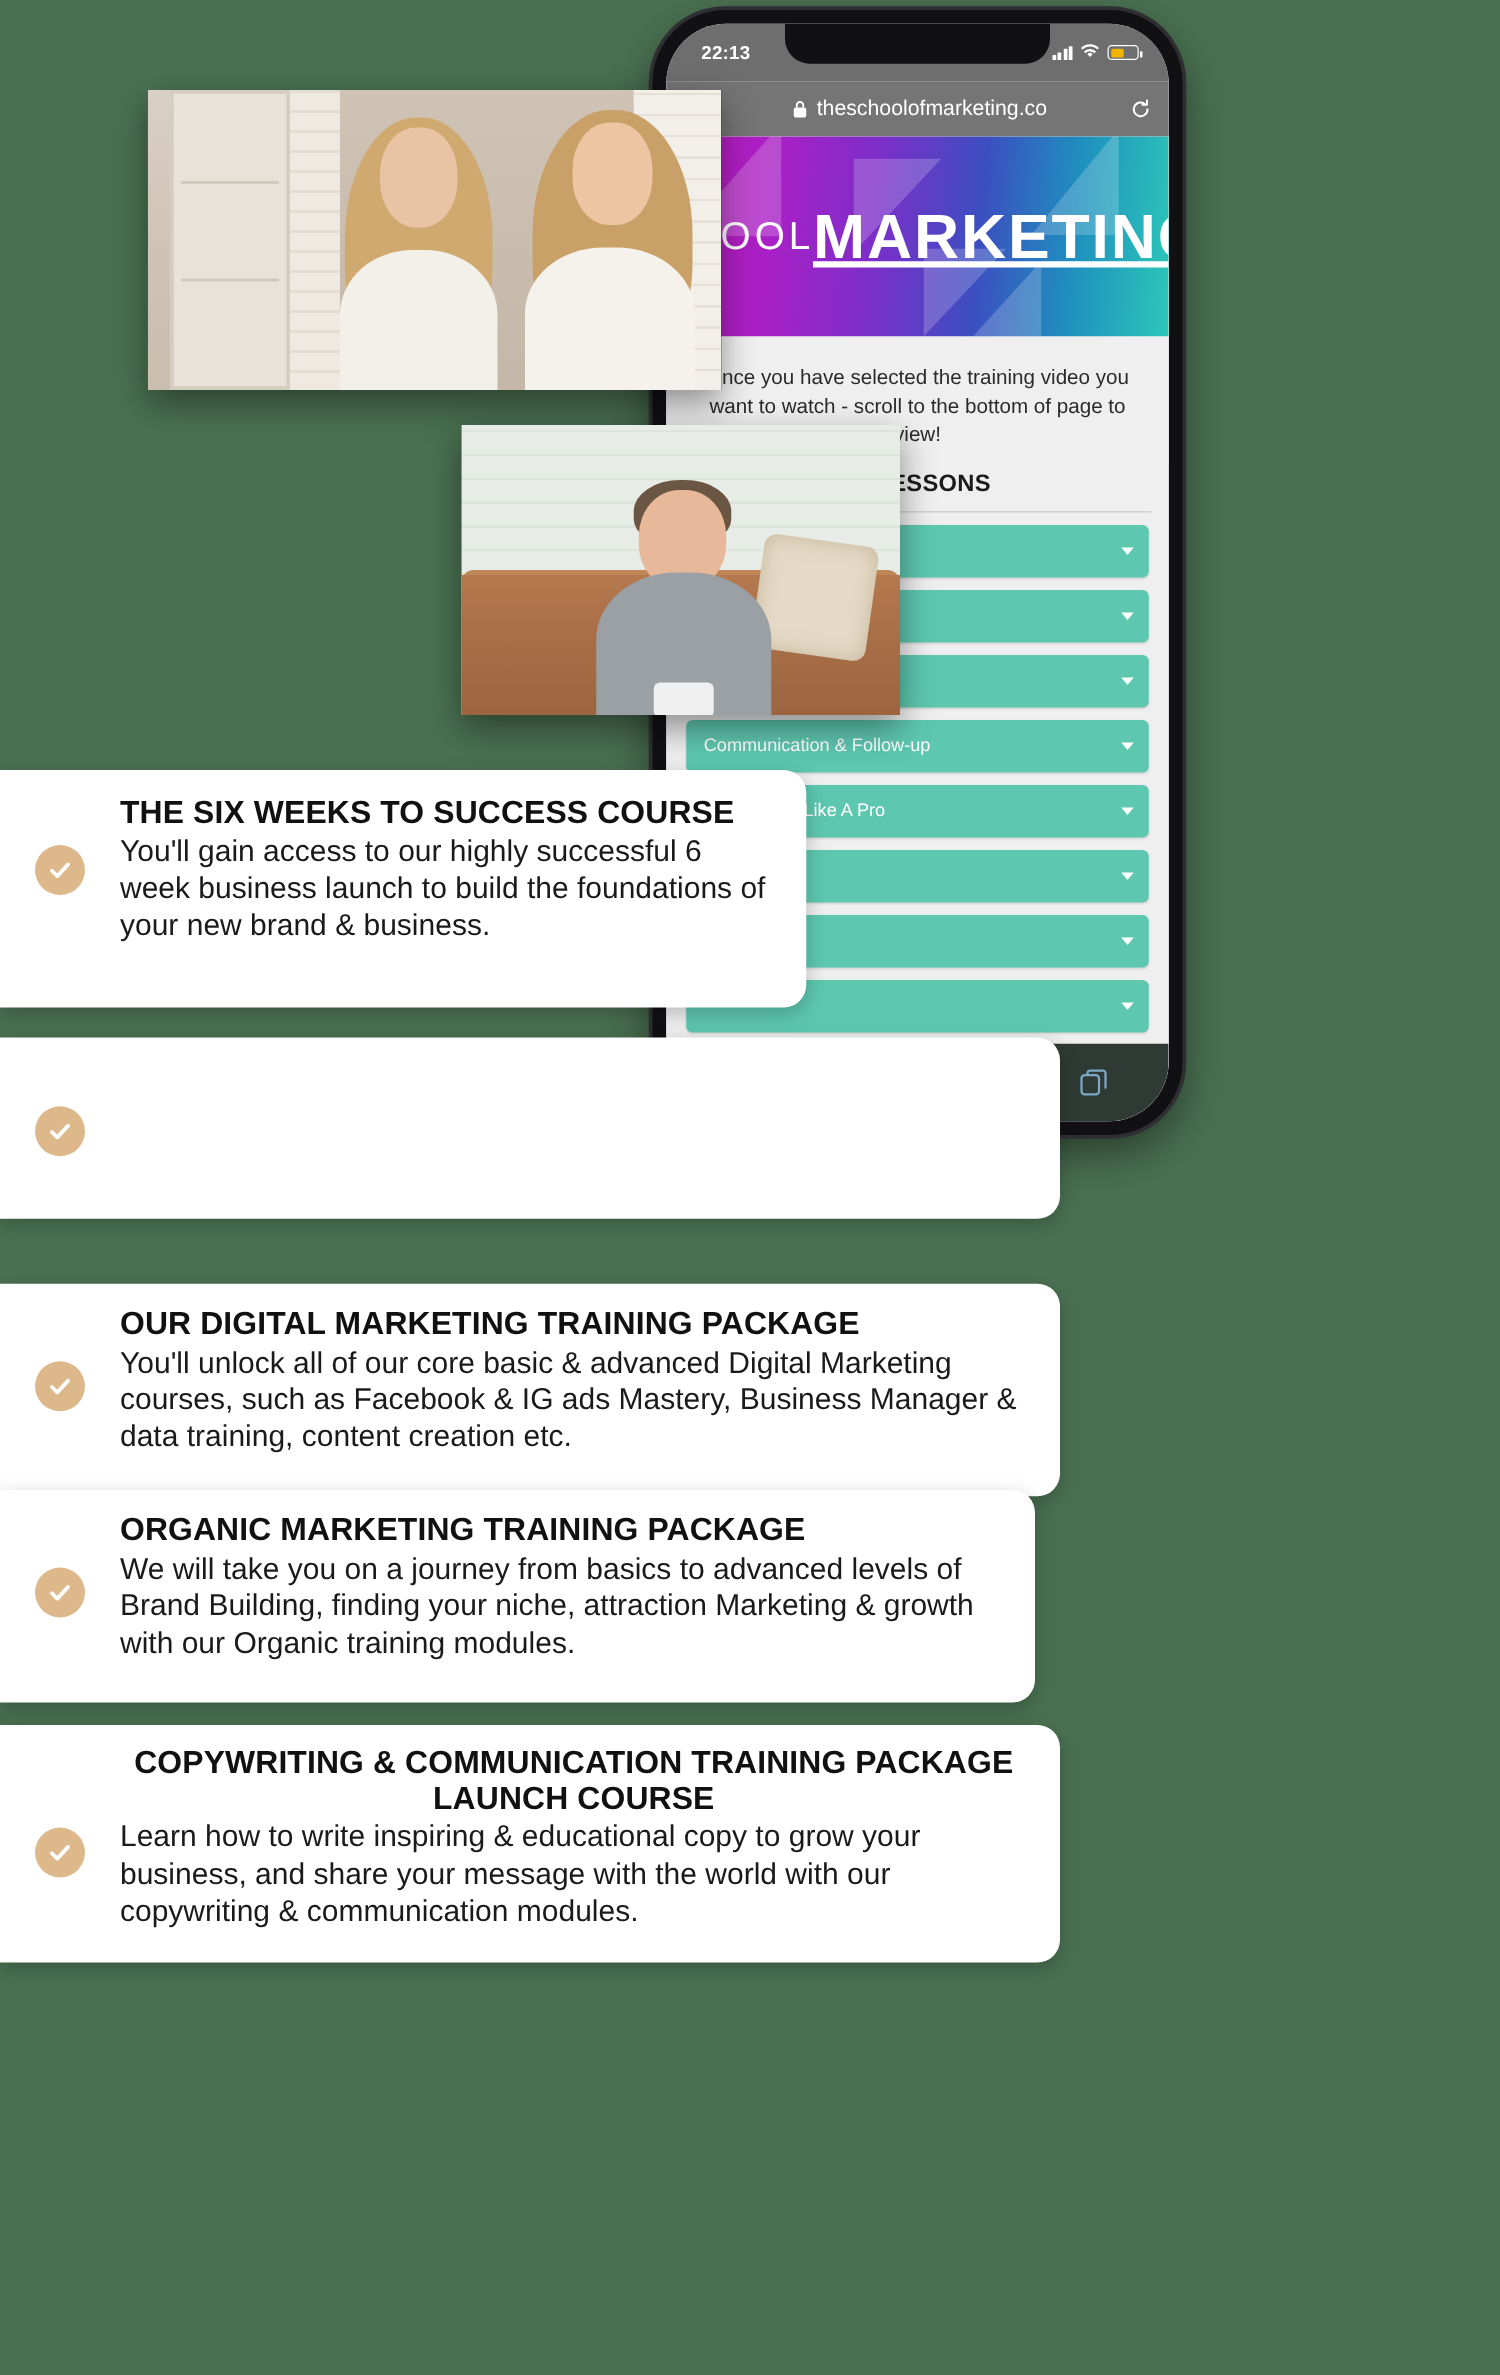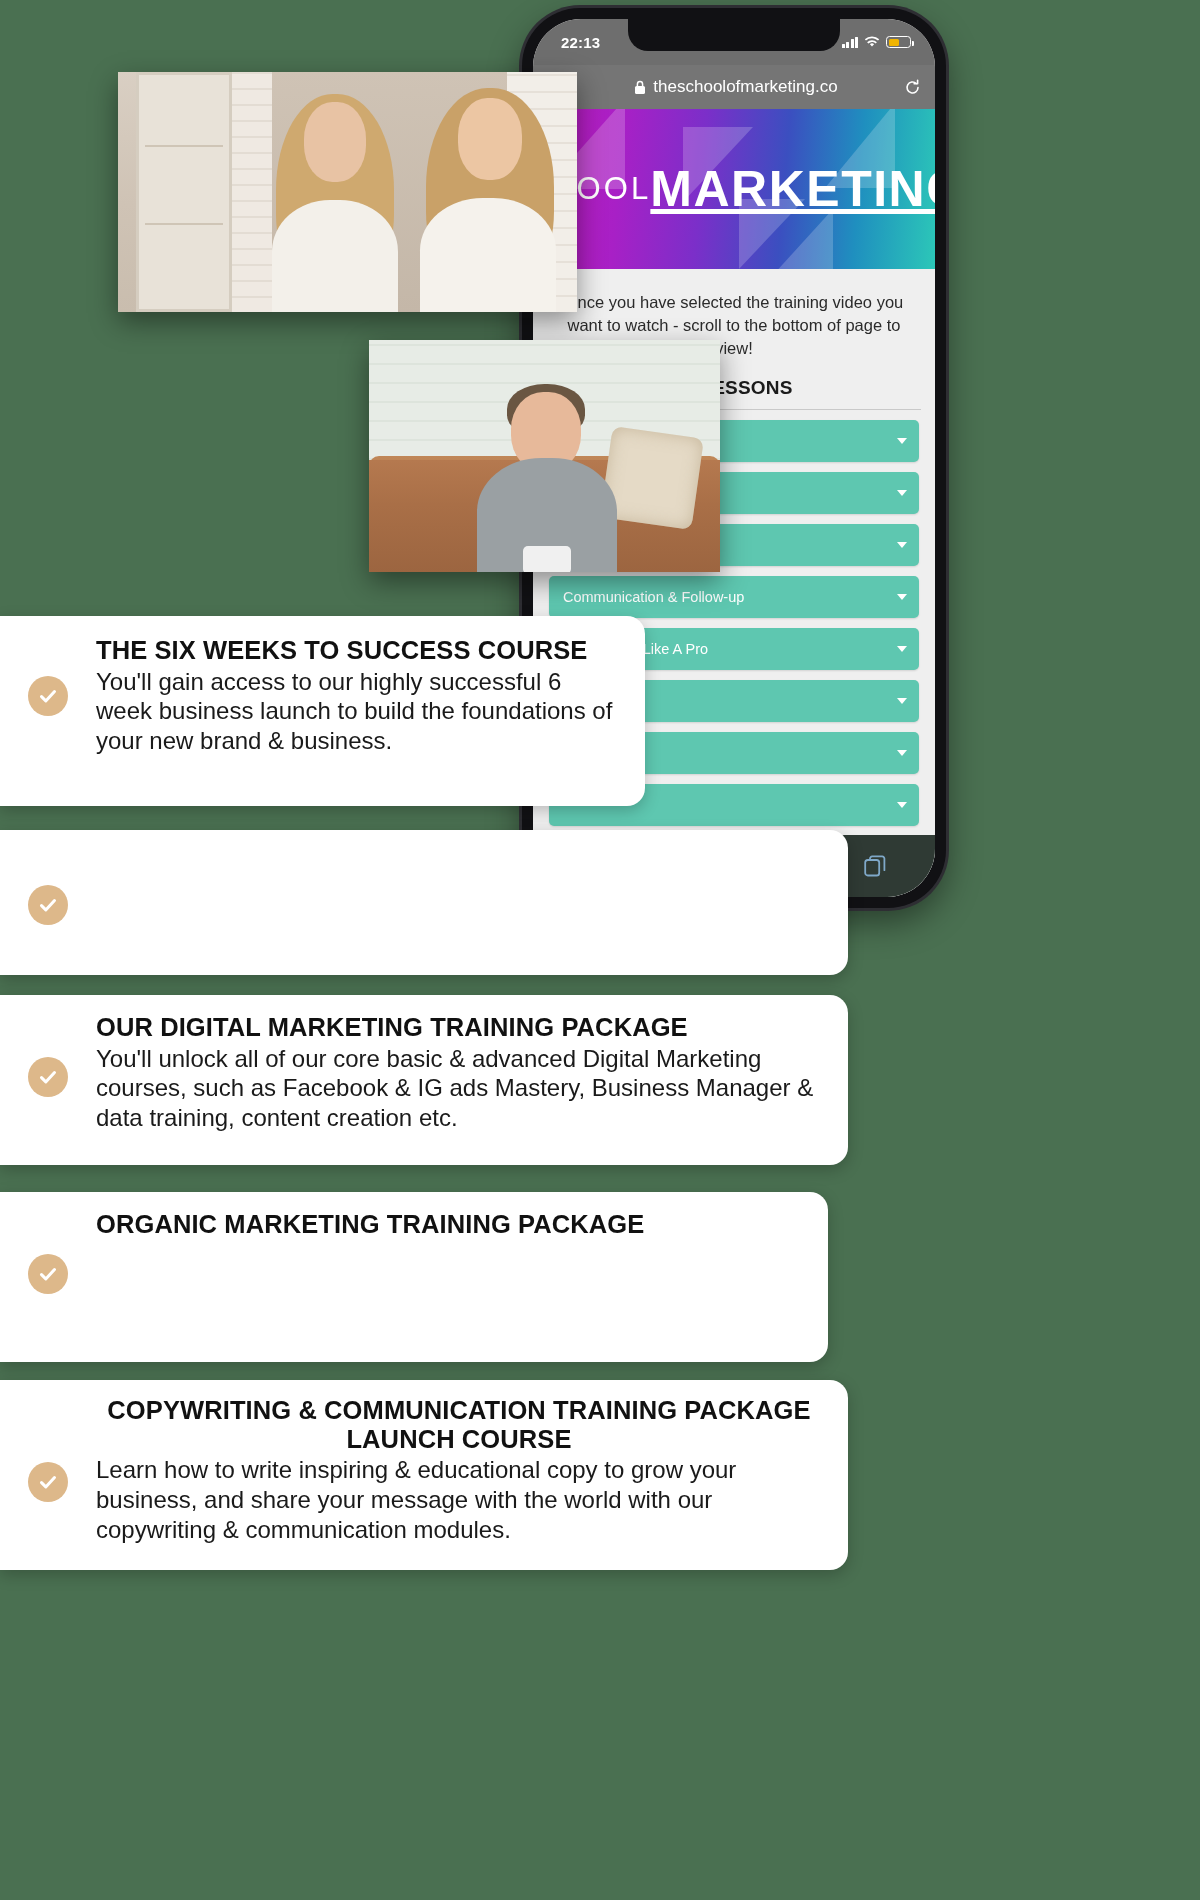--- a/index.html
+++ b/index.html
@@ -136,21 +136,21 @@
     letter-spacing: .1px; line-height: 1.12; margin-bottom: 2px;
   }
   .card-desc { font-size: 24px; color: #1a1a1a; line-height: 1.24; }
 
   #card1 { top: 616px; width: 645px; height: 190px; }
   #card1 .check-wrap { padding-top: 60px; }
   #card1 .card-body { padding-top: 20px; }
   #card2 { top: 830px; width: 848px; height: 145px; }
   #card2 .check-wrap { padding-top: 55px; }
   #card2 .card-body { padding-top: 20px; }
-  #card3 { top: 995px; width: 848px; height: 170px; }
+  #card3 { top: 1027px; width: 848px; height: 170px; }
   #card3 .check-wrap { padding-top: 62px; }
   #card3 .card-body { padding-top: 18px; }
   #card4 { top: 1192px; width: 828px; height: 170px; }
   #card4 .check-wrap { padding-top: 62px; }
   #card4 .card-body { padding-top: 18px; }
   #card5 { top: 1380px; width: 848px; height: 190px; }
   #card5 .check-wrap { padding-top: 82px; }
   #card5 .card-body { padding-top: 16px; }
   #card5 .card-title { text-align: center; }
 </style>
@@ -373,20 +373,21 @@
 <div class="card" id="card4">
   <div class="check-wrap">
     <div class="check">
       <svg width="22" height="22" viewBox="0 0 22 22">
           <path d="M4.5 11.6l4.3 4.3 8.7-9.4" stroke="#fff" stroke-width="3" fill="none" stroke-linecap="round" stroke-linejoin="round"></path>
         </svg>
     </div>
   </div>
   <div class="card-body">
     <div class="card-title">ORGANIC MARKETING TRAINING PACKAGE</div>
+    <div class="card-desc">We will take you on a journey from basics to advanced levels of Brand Building, finding your niche, attraction Marketing &amp; growth with our Organic training modules.</div>
   </div>
 </div>
 
 <div class="card" id="card5">
   <div class="check-wrap">
     <div class="check">
       <svg width="22" height="22" viewBox="0 0 22 22">
           <path d="M4.5 11.6l4.3 4.3 8.7-9.4" stroke="#fff" stroke-width="3" fill="none" stroke-linecap="round" stroke-linejoin="round"></path>
         </svg>
     </div>

